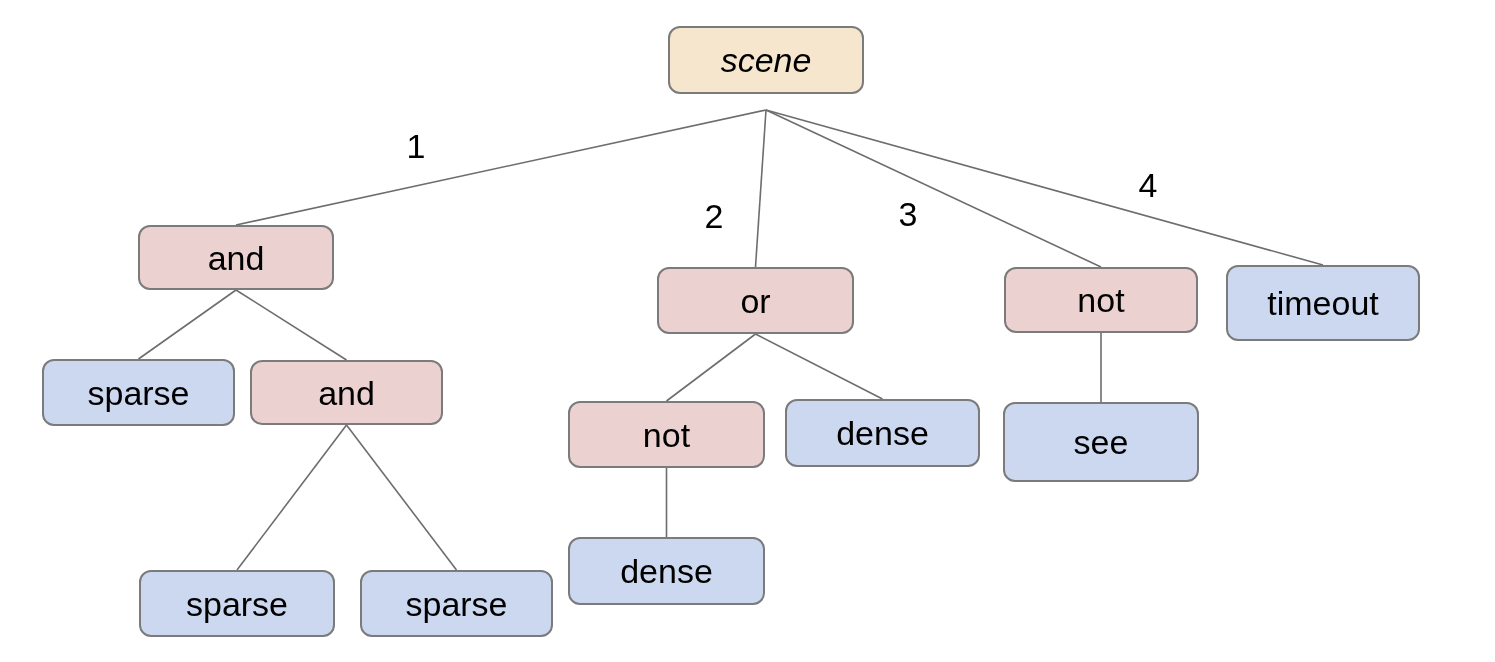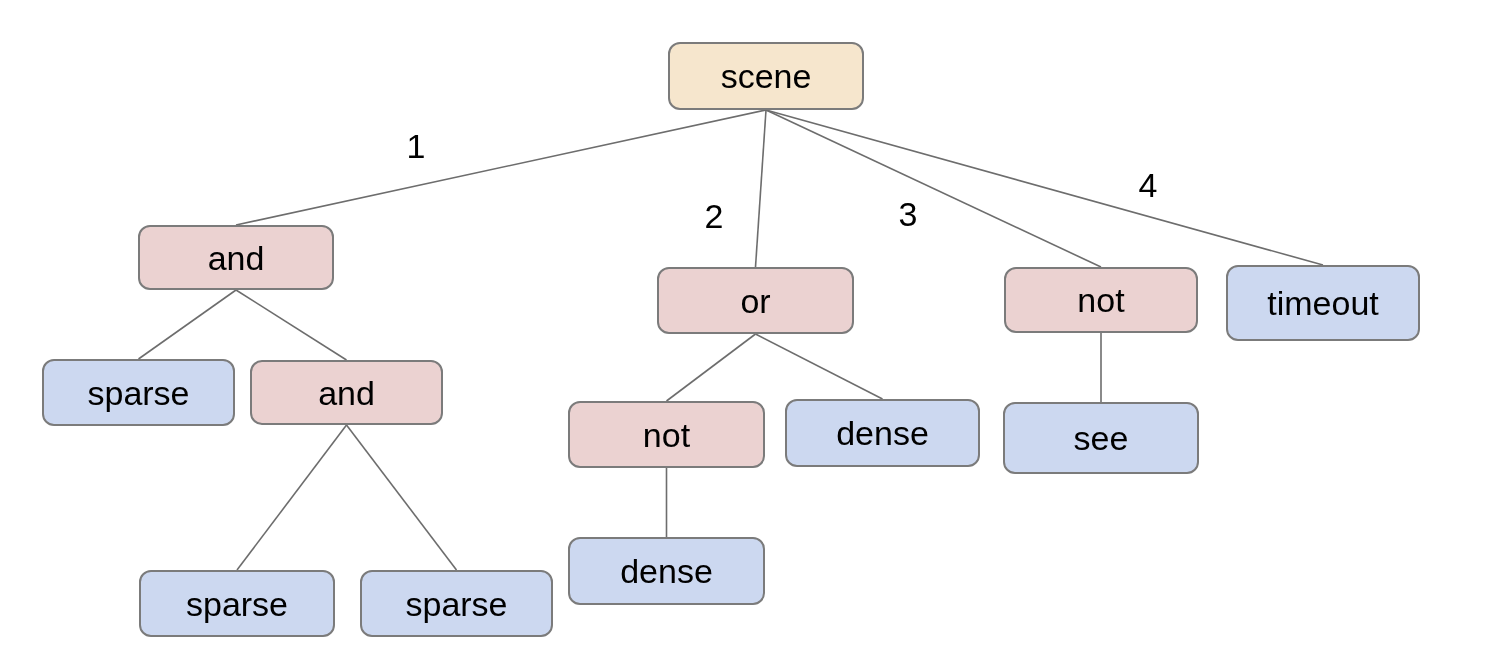--- a/index.html
+++ b/index.html
@@ -55,21 +55,21 @@
       <line x1="236" y1="290" x2="138.5" y2="359" stroke="#6d6d6d" stroke-width="1.6"></line>
       <line x1="236" y1="290" x2="346.5" y2="360" stroke="#6d6d6d" stroke-width="1.6"></line>
       <line x1="346.5" y1="425" x2="237" y2="570" stroke="#6d6d6d" stroke-width="1.6"></line>
       <line x1="346.5" y1="425" x2="456.5" y2="570" stroke="#6d6d6d" stroke-width="1.6"></line>
       <line x1="755.5" y1="334" x2="666.5" y2="401" stroke="#6d6d6d" stroke-width="1.6"></line>
       <line x1="755.5" y1="334" x2="882.5" y2="399" stroke="#6d6d6d" stroke-width="1.6"></line>
       <line x1="666.5" y1="468" x2="666.5" y2="537" stroke="#6d6d6d" stroke-width="1.6"></line>
       <line x1="1101" y1="333" x2="1101" y2="402" stroke="#6d6d6d" stroke-width="1.6"></line>
     </svg>
   <div id="node-layer">
-      <div class="node" style="left: 668px; top: 42px; width: 196px; height: 68px; background: rgb(246, 230, 205); border-color: rgb(123, 123, 123);">
+      <div class="node" style="left: 668px; top: 26px; width: 196px; height: 68px; background: rgb(246, 230, 205); border-color: rgb(123, 123, 123); font-style: italic;">
         <span>scene</span>
       </div>
       <div class="node" style="left: 138px; top: 225px; width: 196px; height: 65px; background: rgb(235, 210, 209); border-color: rgb(123, 123, 123);">
         <span>and</span>
       </div>
       <div class="node" style="left: 657px; top: 267px; width: 197px; height: 67px; background: rgb(235, 210, 209); border-color: rgb(123, 123, 123); text-align: center;">
         <span>or</span>
       </div>
       <div class="node" style="left: 1004px; top: 267px; width: 194px; height: 66px; background: rgb(235, 210, 209); border-color: rgb(123, 123, 123);">
         <span>not</span>
@@ -82,21 +82,21 @@
       </div>
       <div class="node" style="left: 250px; top: 360px; width: 193px; height: 65px; background: rgb(235, 210, 209); border-color: rgb(123, 123, 123);">
         <span>and</span>
       </div>
       <div class="node" style="left: 568px; top: 401px; width: 197px; height: 67px; background: rgb(235, 210, 209); border-color: rgb(123, 123, 123);">
         <span>not</span>
       </div>
       <div class="node" style="left: 785px; top: 399px; width: 195px; height: 68px; background: rgb(204, 216, 240); border-color: rgb(123, 123, 123);">
         <span>dense</span>
       </div>
-      <div class="node" style="left: 1003px; top: 402px; width: 196px; height: 72px; background: rgb(204, 216, 240); border-color: rgb(123, 123, 123);">
+      <div class="node" style="left: 1003px; top: 402px; width: 196px; height: 80px; background: rgb(204, 216, 240); border-color: rgb(123, 123, 123);">
         <span>see</span>
       </div>
       <div class="node" style="left: 568px; top: 537px; width: 197px; height: 68px; background: rgb(204, 216, 240); border-color: rgb(123, 123, 123);">
         <span>dense</span>
       </div>
       <div class="node" style="left: 139px; top: 570px; width: 196px; height: 67px; background: rgb(204, 216, 240); border-color: rgb(123, 123, 123);">
         <span>sparse</span>
       </div>
       <div class="node" style="left: 360px; top: 570px; width: 193px; height: 67px; background: rgb(204, 216, 240); border-color: rgb(123, 123, 123);">
         <span>sparse</span>

